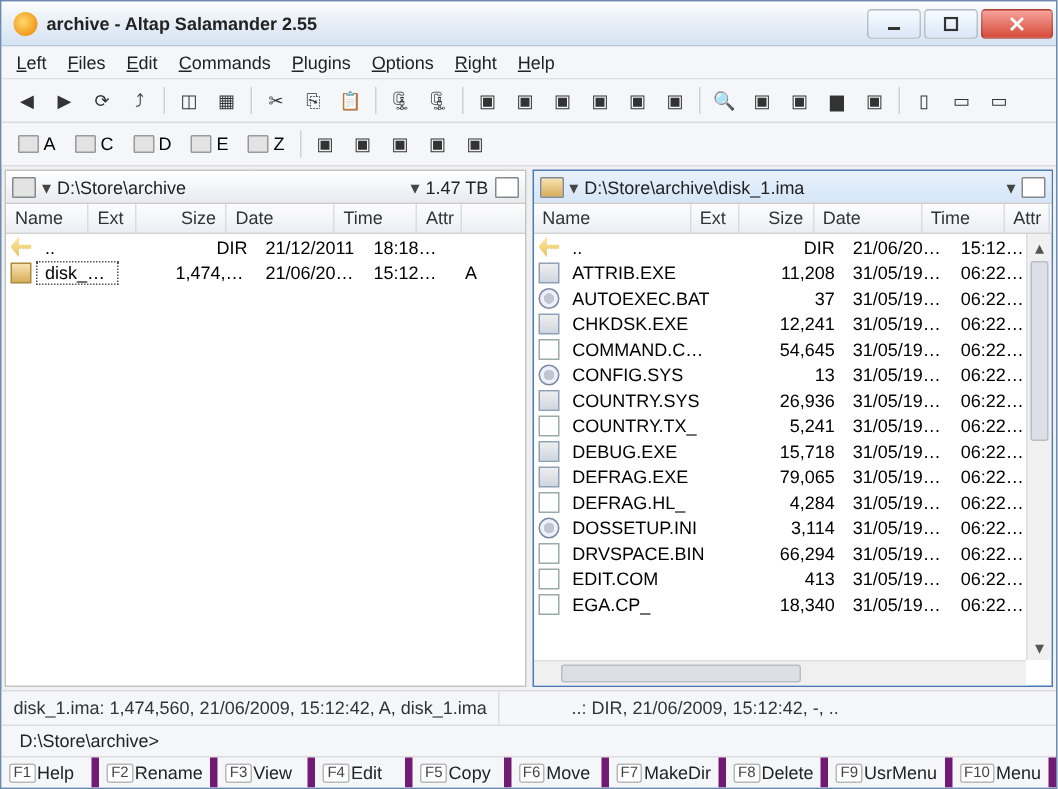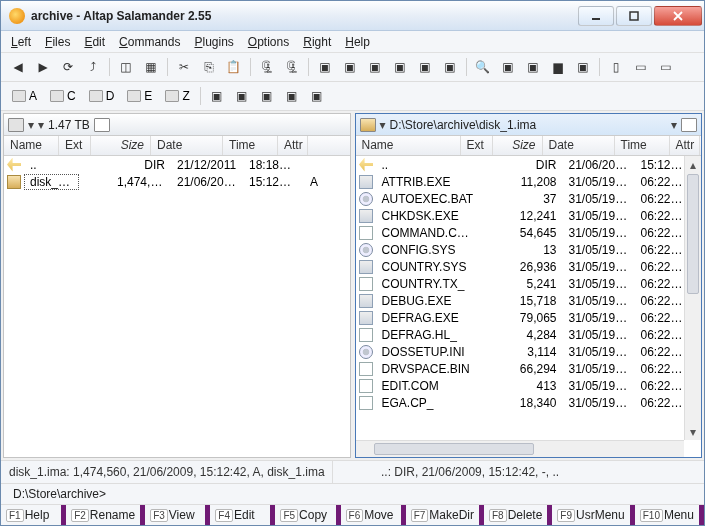--- a/index.html
+++ b/index.html
@@ -35,21 +35,21 @@
 .pathbar .path { flex: 1; color: #222; white-space: nowrap; overflow: hidden; text-overflow: ellipsis; }
 .pathbar .free { color: #222; }
 .pathbar .chip { width: 16px; height: 14px; border: 1px solid #888; border-radius: 1px; background: #fff; }
 .pathbar.sel { background: linear-gradient(#e8f1fb,#d5e6f8); }
 
 
 .cols { display: flex; height: 20px; border-bottom: 1px solid #d0d0d0; background: linear-gradient(#fdfdfe,#ebeef3); }
 .col { padding: 2px 6px; border-right: 1px solid #dcdcdc; color: #333; white-space: nowrap; overflow: hidden; }
 .c-name { flex: 0 0 55px; }
 .c-ext { flex: 0 0 32px; }
-.c-size { flex: 0 0 60px; text-align: right; font-style: italic; }
+.c-size { flex: 0 0 60px; text-align: right; }
 .c-date { flex: 0 0 72px; }
 .c-time { flex: 0 0 55px; }
 .c-attr { flex: 0 0 30px; }
 .pane.right .c-name { flex: 0 0 105px; }
 .pane.right .c-size { flex: 0 0 50px; }
 
 
 .filelist { flex: 1; overflow: hidden; position: relative; }
 .row { display: flex; align-items: center; height: 17px; white-space: nowrap; }
 .row .cell { padding: 0 6px; overflow: hidden; text-overflow: ellipsis; }
@@ -176,20 +176,21 @@
     <span class="tbtn">▣</span>
     <span class="tbtn">▣</span>
   </div>
 
 <div class="panes">
 
   <div class="pane left">
     <div class="pathbar">
       <span class="drv-ic"></span>
       <span class="chev">▾</span>
+      <span class="path">D:\Store\archive</span>
       <span class="chev">▾</span>
       <span class="free">1.47 TB</span>
       <span class="chip"></span>
     </div>
     <div class="cols" id="left-cols">
         <div class="col c-name">Name</div>
         <div class="col c-ext">Ext</div>
         <div class="col c-size">Size</div>
         <div class="col c-date">Date</div>
         <div class="col c-time">Time</div>

